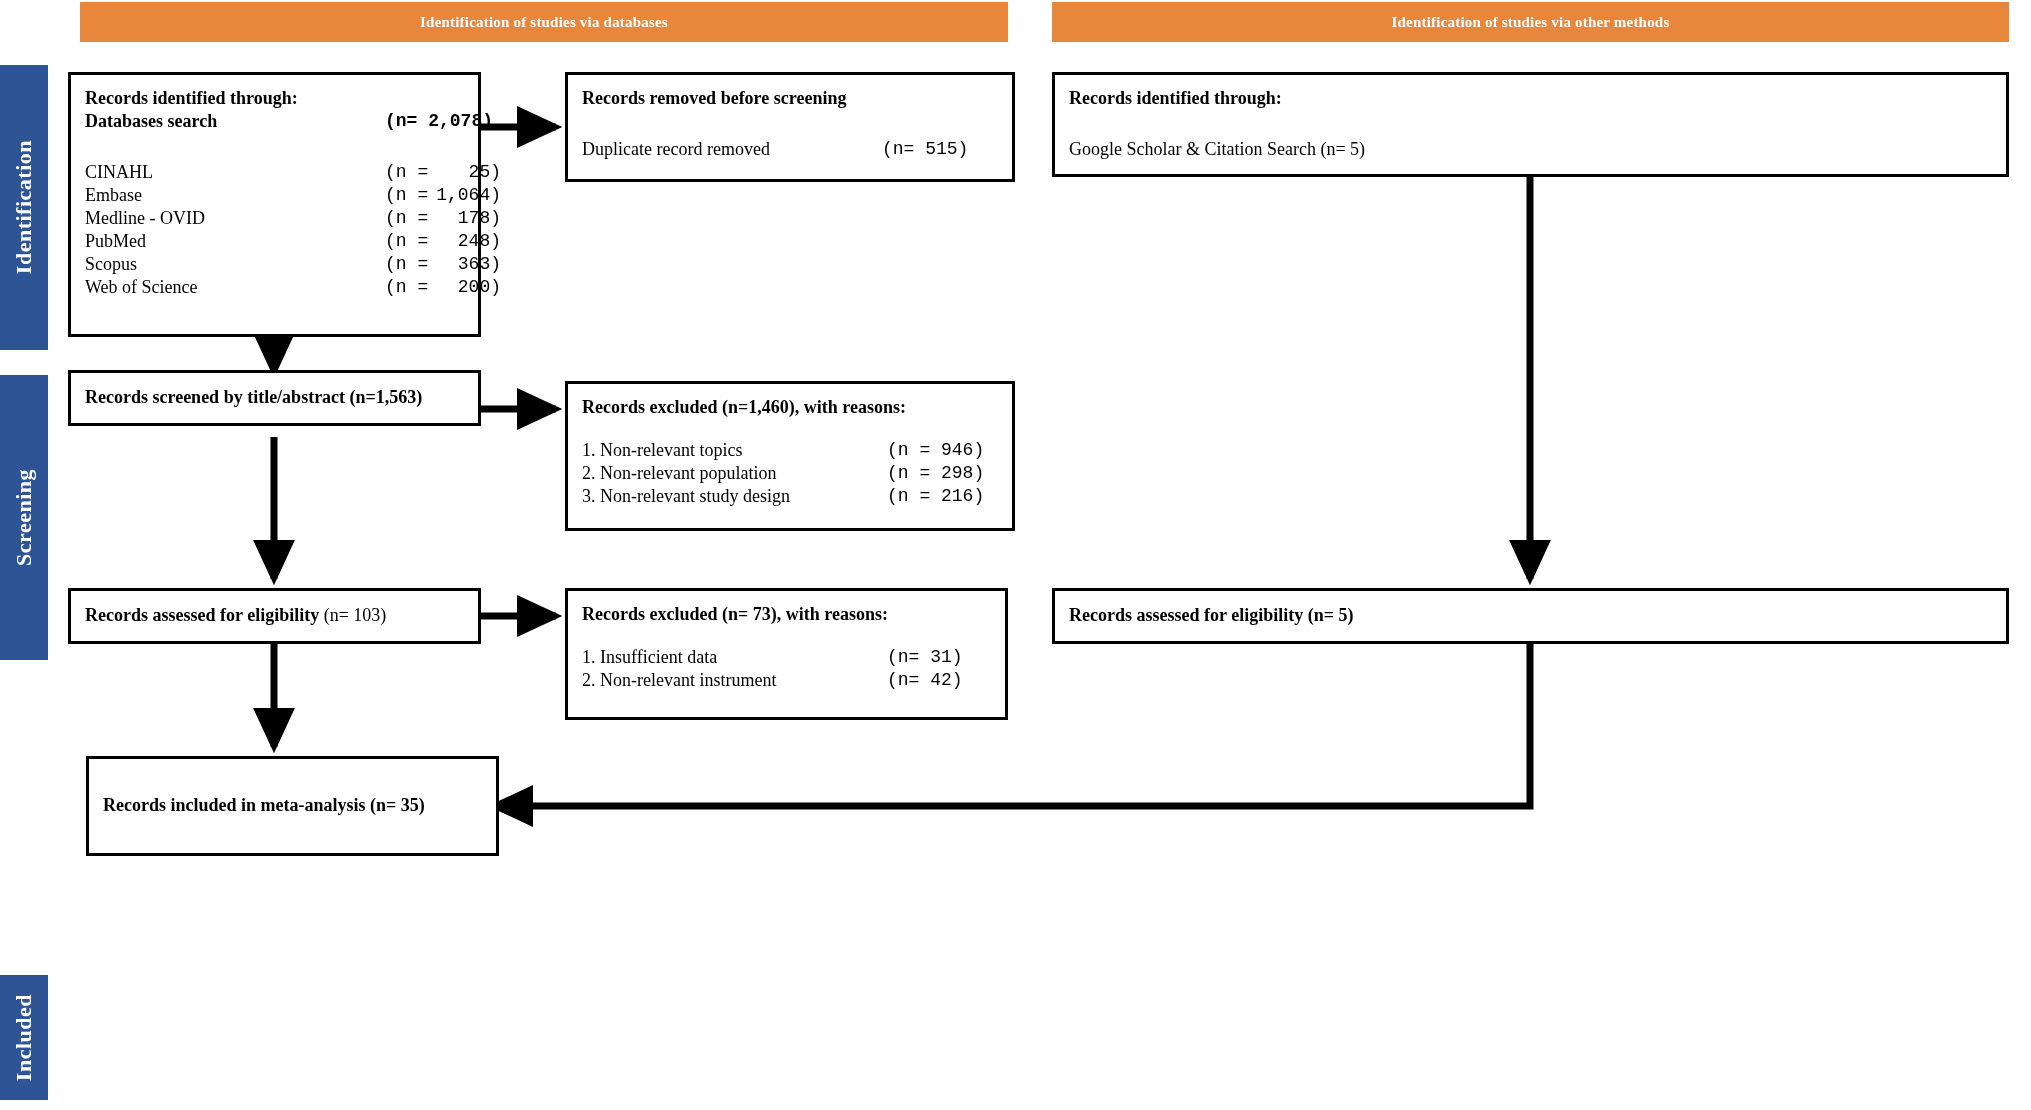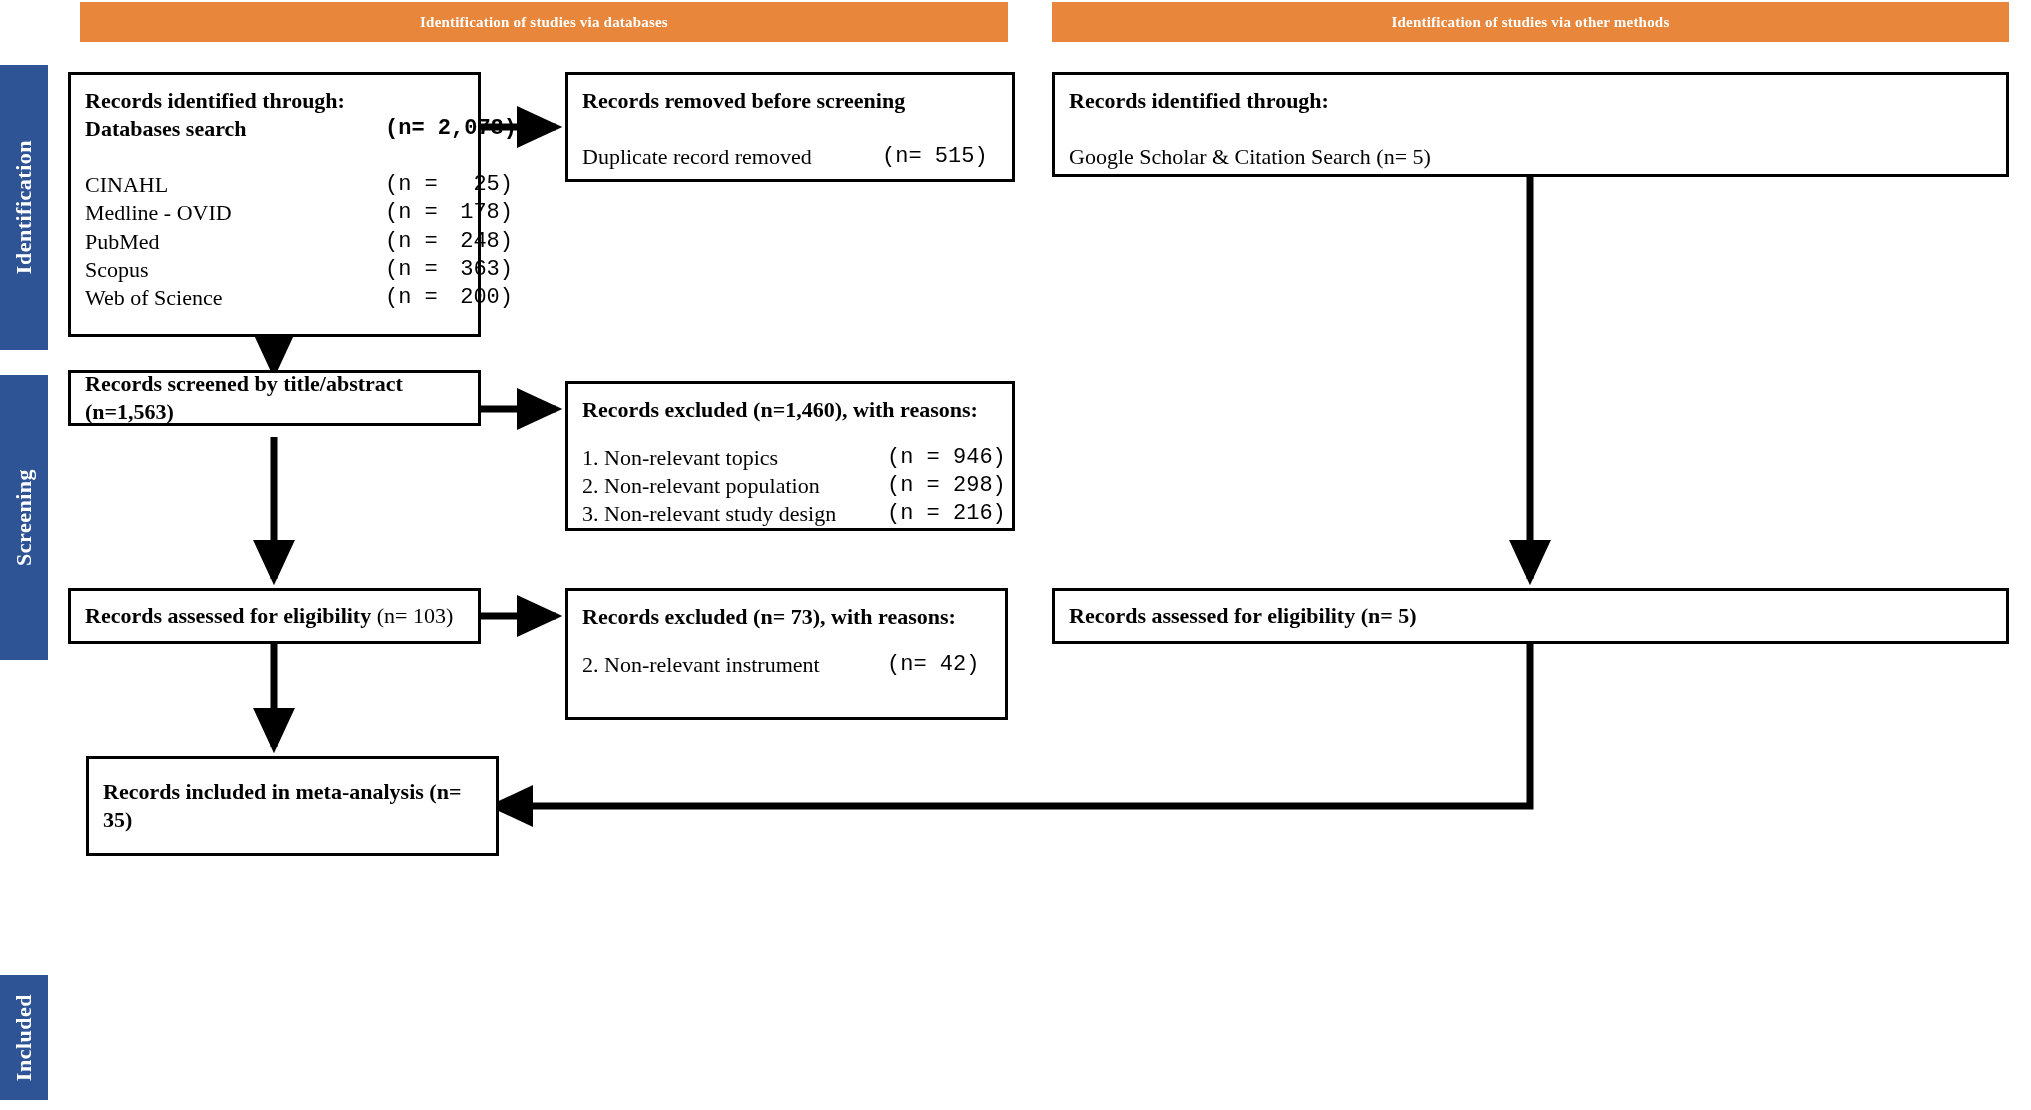--- a/index.html
+++ b/index.html
@@ -60,21 +60,21 @@
     background: #ffffff;
     border: 3px solid #000000;
     box-sizing: border-box;
   }
   .box .inner {
     position: relative;
     width: 100%;
     height: 100%;
     padding: 12px 14px;
     box-sizing: border-box;
-    font-size: 22px;
+    font-size: 18px;
     line-height: 1.28;
   }
   .b  { font-weight: bold; }
 
   
   .row {
     display: flex;
     align-items: flex-start;
     white-space: nowrap;
   }
@@ -168,20 +168,24 @@
         <span class="lbl">Databases search</span>
         <span class="cnt">(n= 2,078)</span>
       </div>
       <div class="spacer-md"></div>
       <div id="db-source-list">
           <div class="row">
             <span class="lbl">CINAHL</span>
             <span class="cnt">(n =<span class="num">25</span>)</span>
           </div>
           <div class="row">
+            <span class="lbl">Embase</span>
+            <span class="cnt">(n =<span class="num">1,064</span>)</span>
+          </div>
+          <div class="row">
             <span class="lbl">Medline - OVID</span>
             <span class="cnt">(n =<span class="num">178</span>)</span>
           </div>
           <div class="row">
             <span class="lbl">PubMed</span>
             <span class="cnt">(n =<span class="num">248</span>)</span>
           </div>
           <div class="row">
             <span class="lbl">Scopus</span>
             <span class="cnt">(n =<span class="num">363</span>)</span>
@@ -248,20 +252,24 @@
       </div>
     </div>
   </div>
 
   <div class="box" id="box-excluded-2">
     <div class="inner reasons2">
       <div class="b">Records excluded (n= 73), with reasons:</div>
       <div class="spacer-sm"></div>
       <div id="excl2-list">
           <div class="row">
+            <span class="lbl">1.  Insufficient data</span>
+            <span class="cnt">(n= 31)</span>
+          </div>
+          <div class="row">
             <span class="lbl">2.  Non-relevant instrument</span>
             <span class="cnt">(n= 42)</span>
           </div>
         </div>
     </div>
   </div>
 
   <div class="box" id="box-eligibility-oth">
     <div class="inner">
       <div class="b centerline">Records assessed for eligibility (n=  5)</div>

